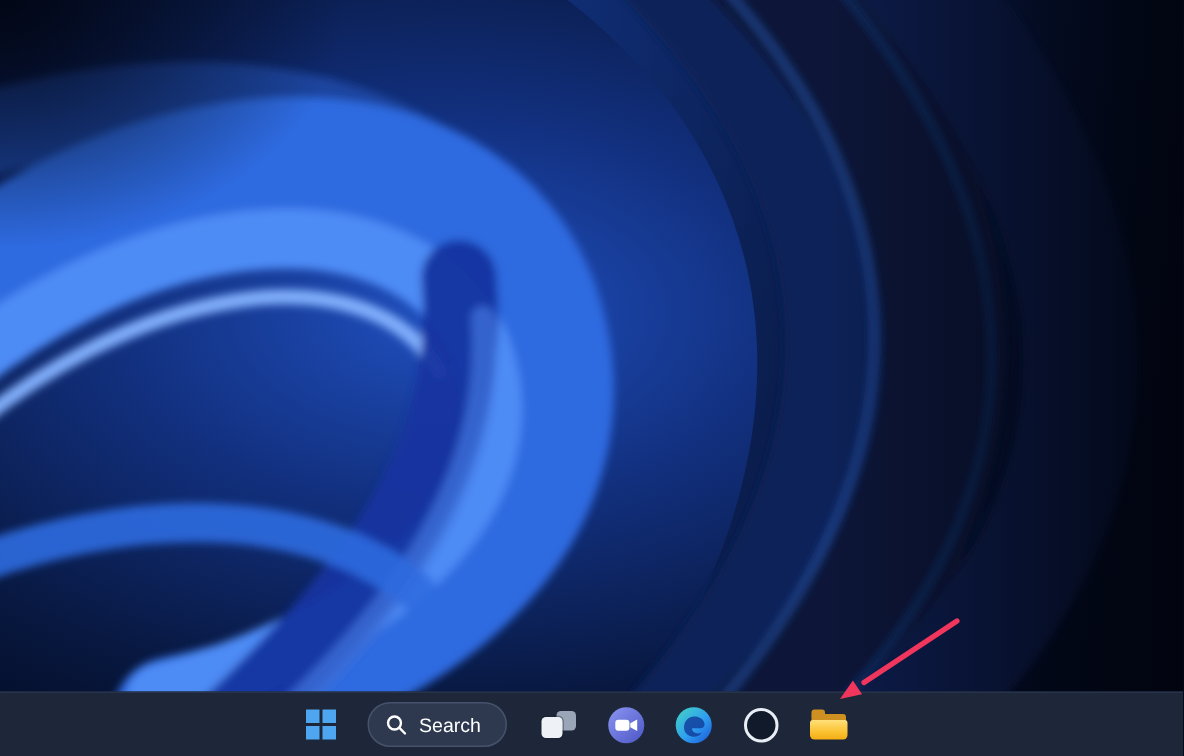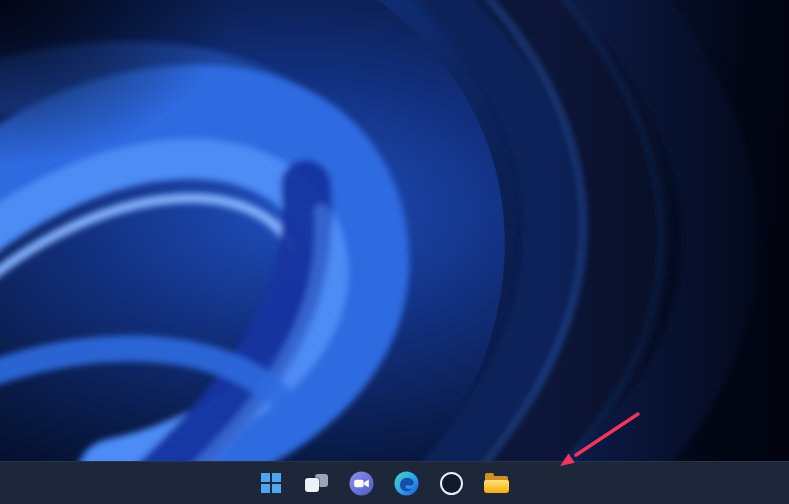--- a/index.html
+++ b/index.html
@@ -105,20 +105,27 @@
 
       <button class="tb-btn">
         <span class="win-logo">
           <span></span>
             <span></span>
             <span></span>
             <span></span>
         </span>
       </button>
 
+      <button class="search-pill">
+        <svg width="14" height="14" viewBox="0 0 14 14">
+          <circle cx="6" cy="6" r="4.3" fill="none" stroke="#ffffff" stroke-width="1.6"></circle>
+          <line x1="9.3" y1="9.3" x2="13" y2="13" stroke="#ffffff" stroke-width="1.6" stroke-linecap="round"></line>
+        </svg>
+        <span>Search</span>
+      </button>
 
       <button class="tb-btn">
         <span class="tv-icon">
           <span class="tv-back"></span>
             <span class="tv-front"></span>
         </span>
       </button>
 
       <button class="tb-btn">
         <svg width="25" height="25" viewBox="0 0 25 25">

